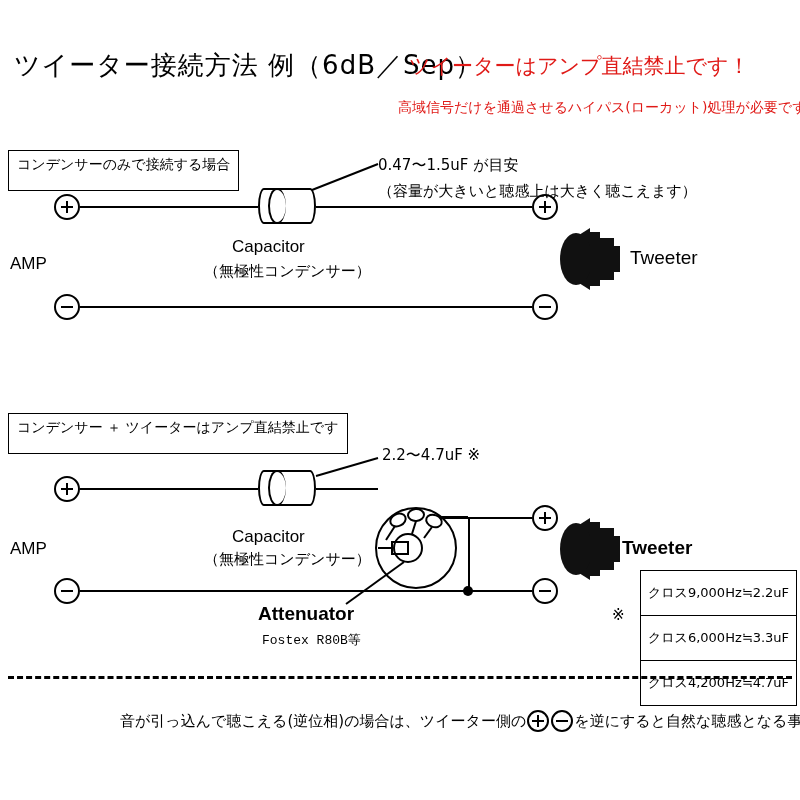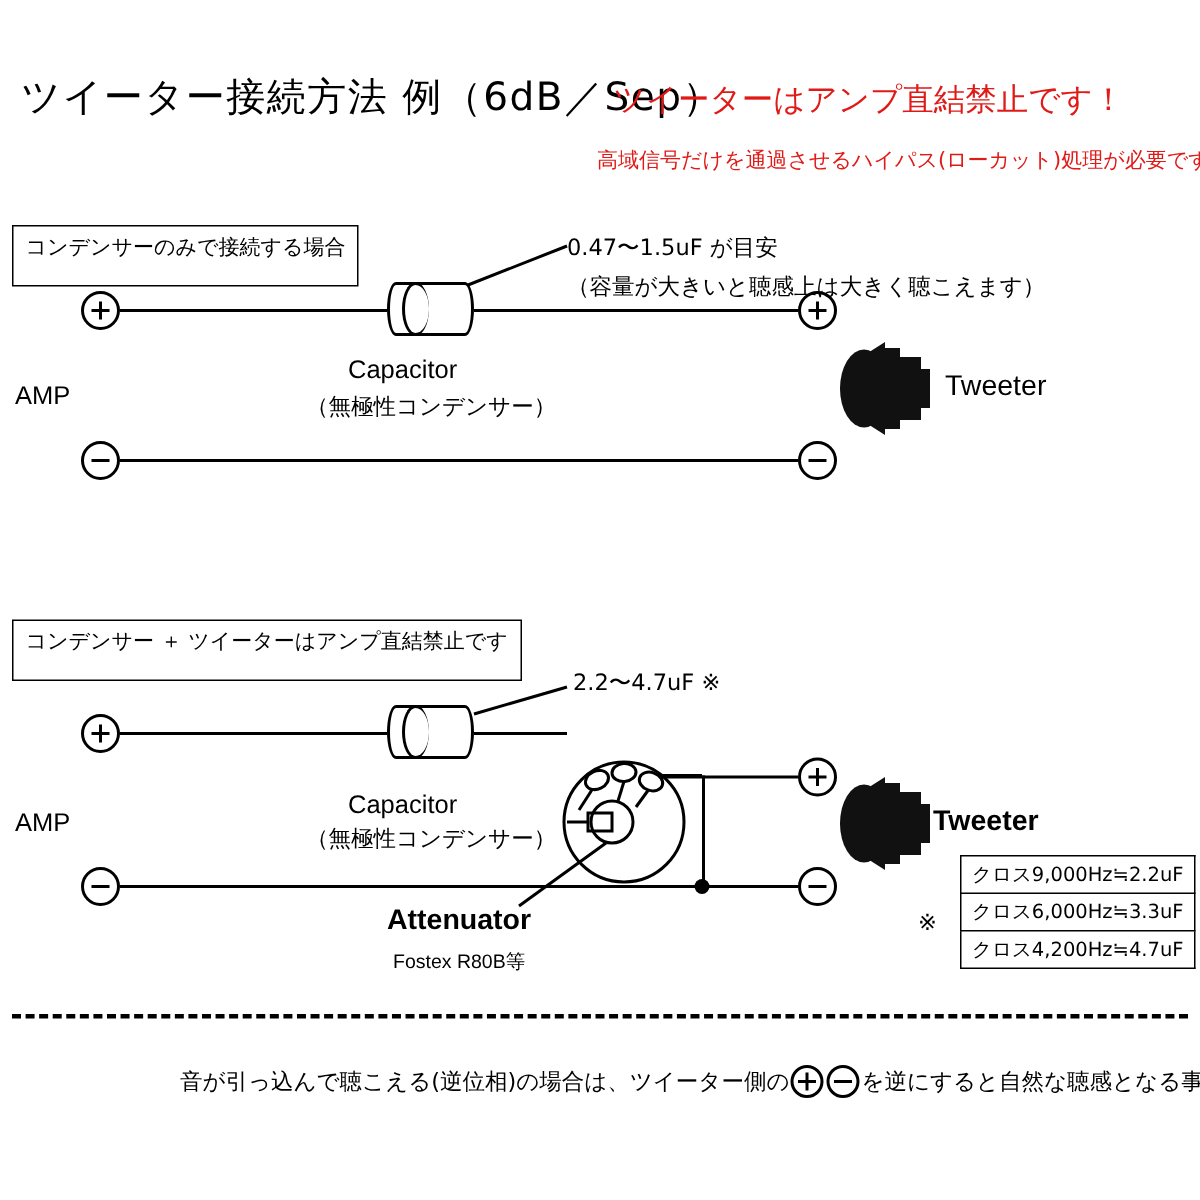--- a/index.html
+++ b/index.html
@@ -92,32 +92,32 @@
     border: 2px solid #000;
     border-radius: 50%;
     border-right: none;
     box-sizing: border-box;
     background: transparent;
   }
 
   
   .lbl { font-size: 15px; font-family: "DejaVu Sans", sans-serif; }
   .lbl-en { font-size: 17px; font-family: "Liberation Sans", sans-serif; }
-  .lbl-small { font-size: 13px; font-family: Liberation Sans, sans-serif; text-align: center; }
+  .lbl-small { font-size: 13px; font-family: Liberation Mono, monospace; text-align: center; }
 
   
   .cross-table {
     border-collapse: collapse;
     font-size: 13px;
     font-family: "DejaVu Sans", sans-serif;
     background: #fff;
   }
   .cross-table td {
     border: 1.5px solid #000;
-    padding: 3px 7px;
+    padding: 13px 7px;
     white-space: nowrap;
   }
 
   
   .dashed-sep {
     left: 8px; top: 676px;
     width: 784px; height: 0;
     border-top: 3px dashed #000;
   }
 

